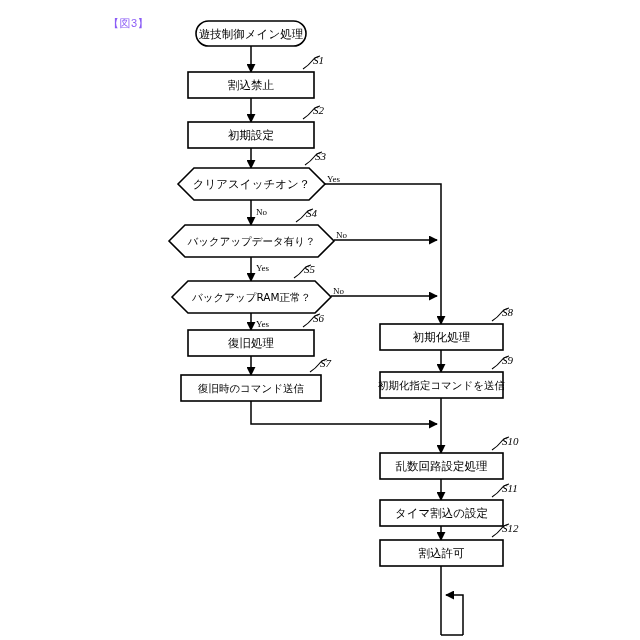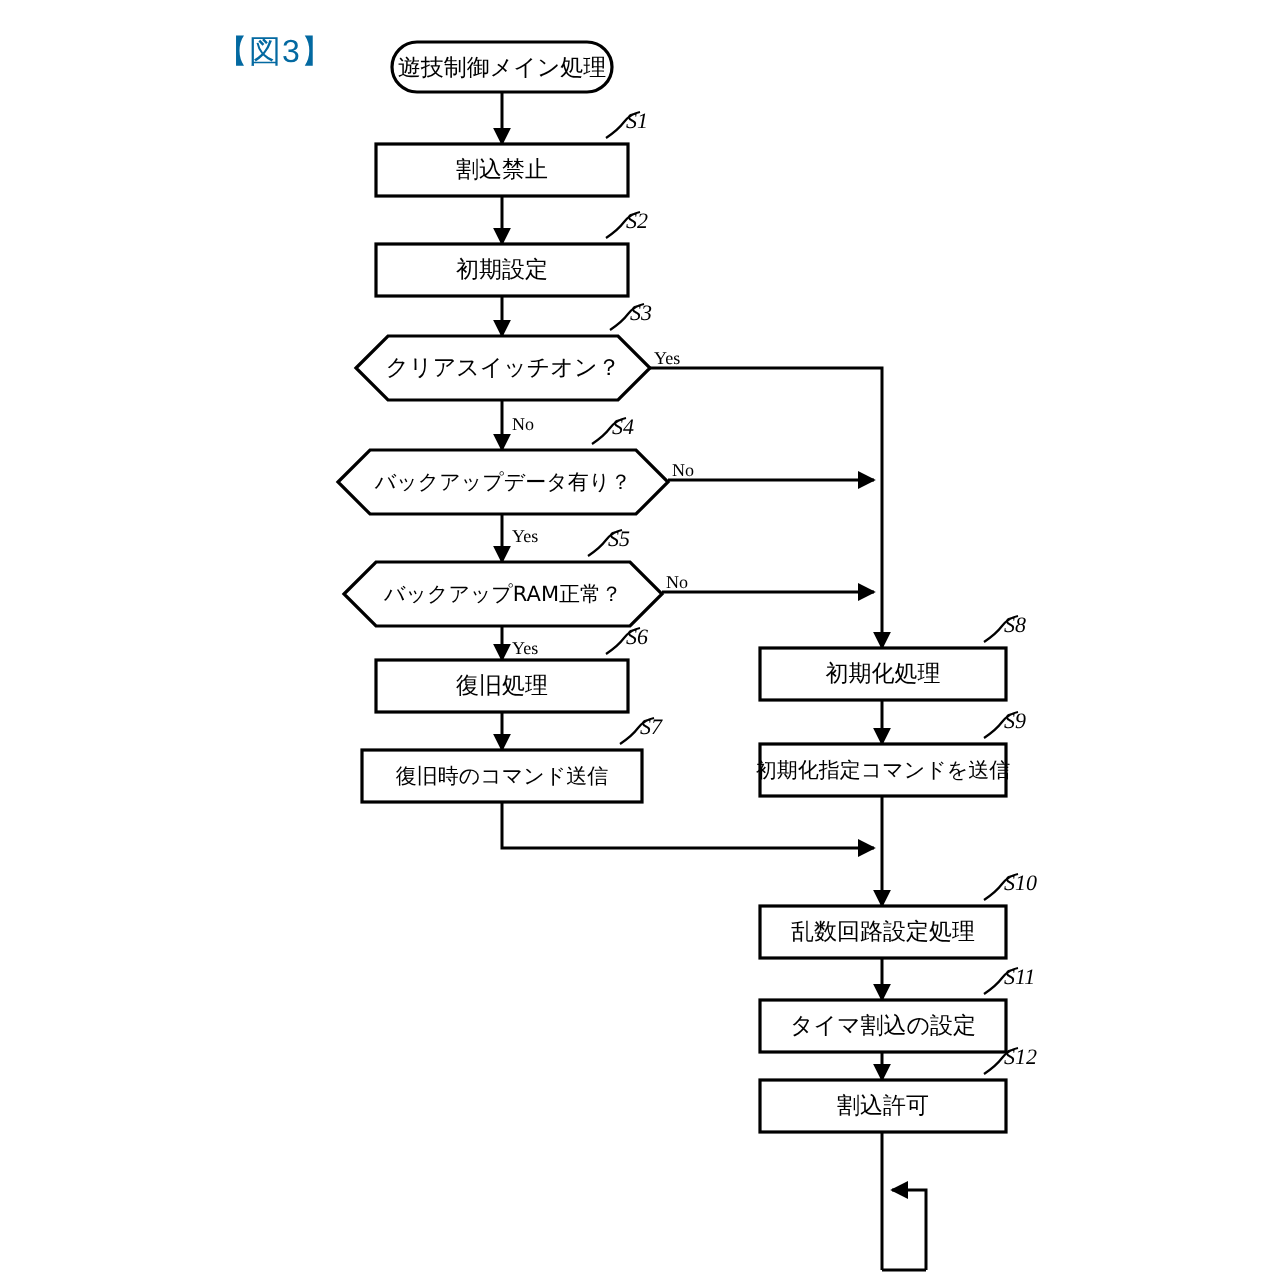--- a/index.html
+++ b/index.html
@@ -6,21 +6,21 @@
   body{
     width:640px;height:640px;
     background:#ffffff;
     font-family:"Liberation Sans","DejaVu Sans",sans-serif;
     overflow:hidden;
   }
   #sheet{position:relative;width:640px;height:640px;background:#fff;}
   #fig{position:absolute;left:0;top:0;width:640px;height:640px;}
   .fig-label{
     position:absolute;left:108px;top:16px;
-    font-size:16px;color:#0369a1;letter-spacing:.5px;white-space:nowrap;
+    font-size:11px;color:#8b5cf6;letter-spacing:.5px;white-space:nowrap;
   }
   text{fill:#000;}
   .node-text{font-family:"DejaVu Sans","Liberation Sans",sans-serif;font-size:11.5px;text-anchor:middle;dominant-baseline:middle;}
   .node-text-sm{font-family:"DejaVu Sans","Liberation Sans",sans-serif;font-size:10.5px;text-anchor:middle;dominant-baseline:middle;}
   .step-label{font-family:"Liberation Serif","DejaVu Serif",serif;font-style:italic;font-size:11px;text-anchor:start;}
   .branch-label{font-family:"Liberation Serif","DejaVu Serif",serif;font-size:9px;}
   .shape{fill:#fff;stroke:#000;stroke-width:1.6;}
   .conn{stroke:#000;stroke-width:1.5;fill:none;}
   .leader{stroke:#000;stroke-width:1.1;fill:none;}
 </style>

